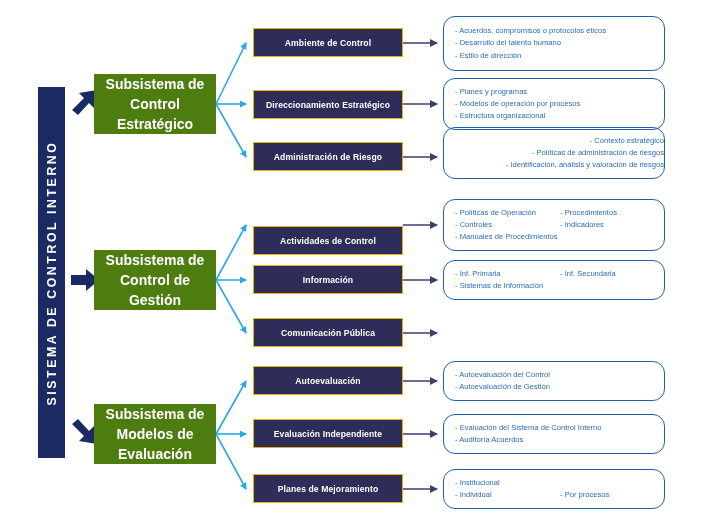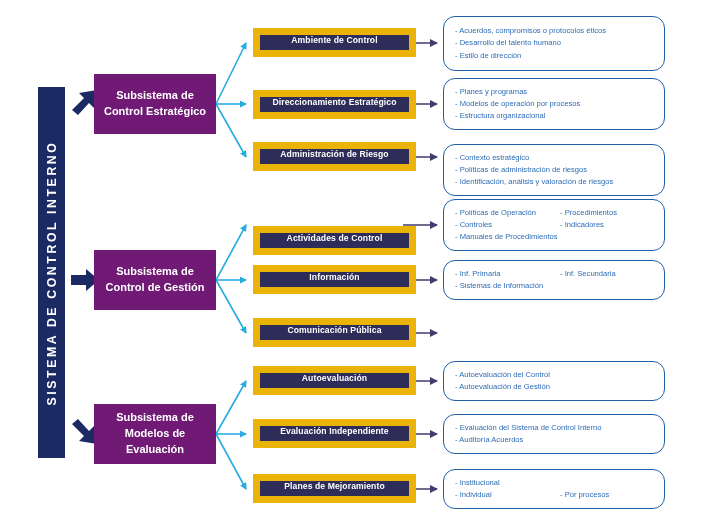--- a/index.html
+++ b/index.html
@@ -32,39 +32,39 @@
     font-weight:bold;
     letter-spacing:2.6px;
   }
   
   .blockarrow{ position:absolute; width:30px; height:28px; }
   .blockarrow svg{ display:block; }
   
   .subsys{
     position:absolute;
     width:122px; height:60px;
-    background:#701a75;
+    background:#4d7c0f;
     display:flex; align-items:center; justify-content:center;
     text-align:center;
     color:#ffffff;
-    font-size:11px;
+    font-size:14px;
     font-weight:bold;
     line-height:1.45;
     padding:0 4px;
     box-sizing:border-box;
   }
   
   .comp{
     position:absolute;
     left:253px;
-    width:163px; height:29px;
+    width:150px; height:29px;
     background:#2E2D59;
-    border:7px solid #eab308;
+    border:1px solid #eab308;
     box-sizing:border-box;
-    display:flex; align-items:flex-start; justify-content:center;
+    display:flex; align-items:center; justify-content:center;
     color:#ffffff;
     font-size:8.6px;
     font-weight:bold;
     text-align:center;
     letter-spacing:.1px;
   }
   
   .detail{
     position:absolute;
     left:443px;
@@ -211,21 +211,21 @@
     <div class="dfull">- Desarrollo del talento humano</div>
     <div class="dfull">- Estilo de dirección</div>
   </div>
 
   <div class="detail" style="top:78px; height:52px;">
     <div class="dfull">- Planes y programas</div>
     <div class="dfull">- Modelos de operación por procesos</div>
     <div class="dfull">- Estructura organizacional</div>
   </div>
 
-  <div class="detail" style="top:144px; height:52px;">
+  <div class="detail" style="top:127px; height:52px;text-align:right;">
     <div class="dfull">- Contexto estratégico</div>
     <div class="dfull">- Políticas de administración de riesgos</div>
     <div class="dfull">- Identificación, análisis y valoración de riesgos</div>
   </div>
 
   <div class="detail" style="top:199px; height:52px;">
     <div class="drow">
       <span class="dcol1">- Políticas de Operación</span>
       <span class="dcol2">- Procedimientos</span>
     </div>

